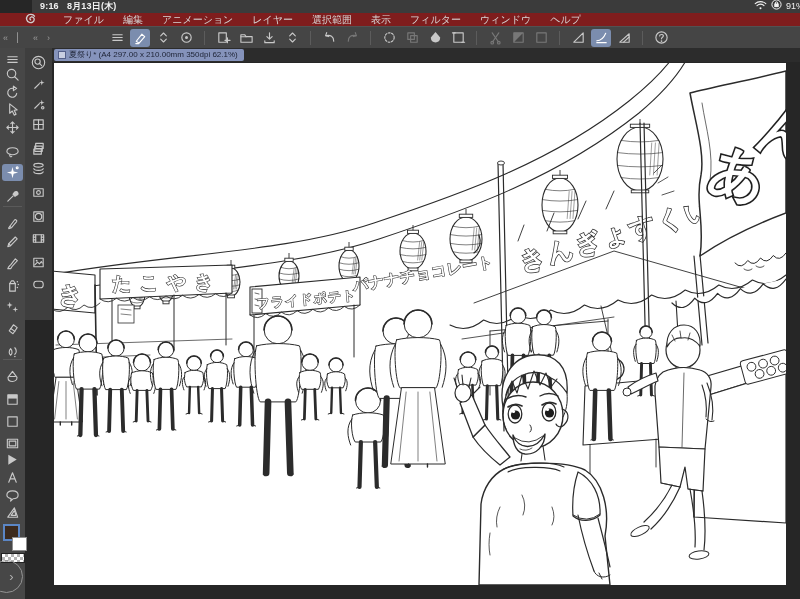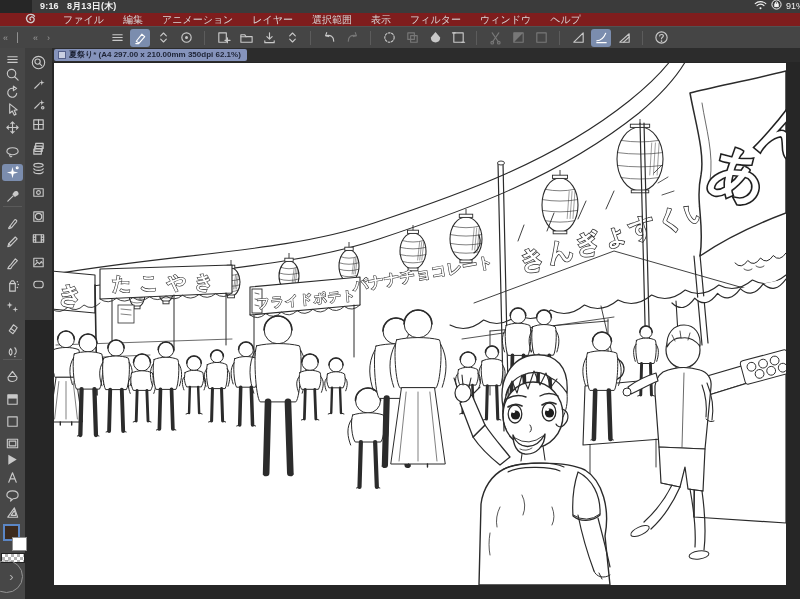--- a/index.html
+++ b/index.html
@@ -18,21 +18,21 @@
   .toolbar{position:absolute;left:0;top:26px;width:800px;height:22px;background:#454545;
            border-top:1px solid #525252;box-sizing:border-box;display:flex;align-items:center;}
   .tb-left{display:flex;align-items:center;gap:9px;color:#9a9a9a;font-size:9px;width:104px;padding-left:3px;}
   .tbtn{width:20px;height:18px;display:flex;align-items:center;justify-content:center;border-radius:3px;flex:0 0 auto;}
   .tbtn.active{background:#7b8dae;}
   .tbtn.disabled{opacity:.38;}
   .tb-sep{width:1px;height:14px;background:#5c5c5c;margin:0 5px;flex:0 0 auto;}
   
   .tabbar{position:absolute;left:52px;top:48px;width:748px;height:14px;background:#2c2c2c;}
   .tab{position:absolute;left:2px;top:1px;height:12px;background:#8593bb;border-radius:2px;
-       color:#1d2335;font-size:8px;line-height:12px;padding:0 6px 0 4px;display:flex;align-items:center;gap:3px;white-space:nowrap;font-weight:bold;}
+       color:#1d2335;font-size:8px;line-height:12px;padding:0 6px 0 4px;display:flex;align-items:center;gap:3px;white-space:nowrap;}
   .tab .thumb{width:6px;height:6px;background:#c9cfe2;border:1px solid #55608a;flex:0 0 auto;}
   
   .col1{position:absolute;left:0;top:48px;width:25px;height:551px;background:#474747;}
   .col2{position:absolute;left:25px;top:48px;width:27px;height:272px;background:#3e3e3e;}
   .tool{position:absolute;width:21px;height:17px;left:2px;display:flex;align-items:center;justify-content:center;border-radius:3px;}
   .tool.selected{background:#7b8dae;}
   .tool-div{position:absolute;left:3px;width:19px;height:1px;background:#5a5a5a;}
   .chip-fg{position:absolute;left:3px;top:476px;width:17px;height:17px;border:2px solid #5b86c5;box-sizing:border-box;}
   .chip-bg{position:absolute;left:12px;top:489px;width:15px;height:14px;background:#fff;border:1px solid #8f8f8f;box-sizing:border-box;}
   .checker{position:absolute;left:1px;top:505px;width:22px;height:8px;border:1px solid #222;

